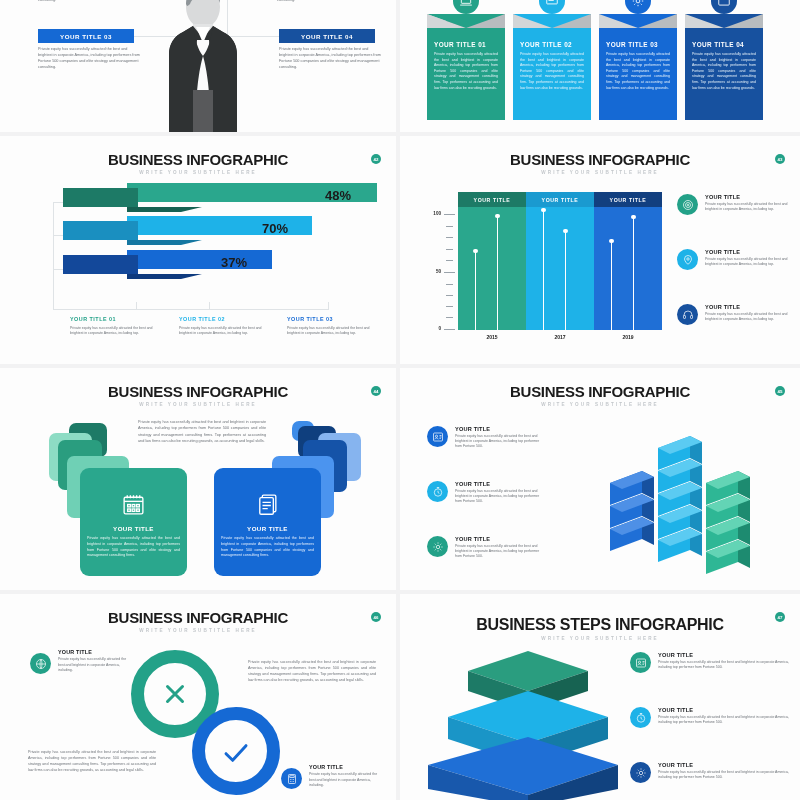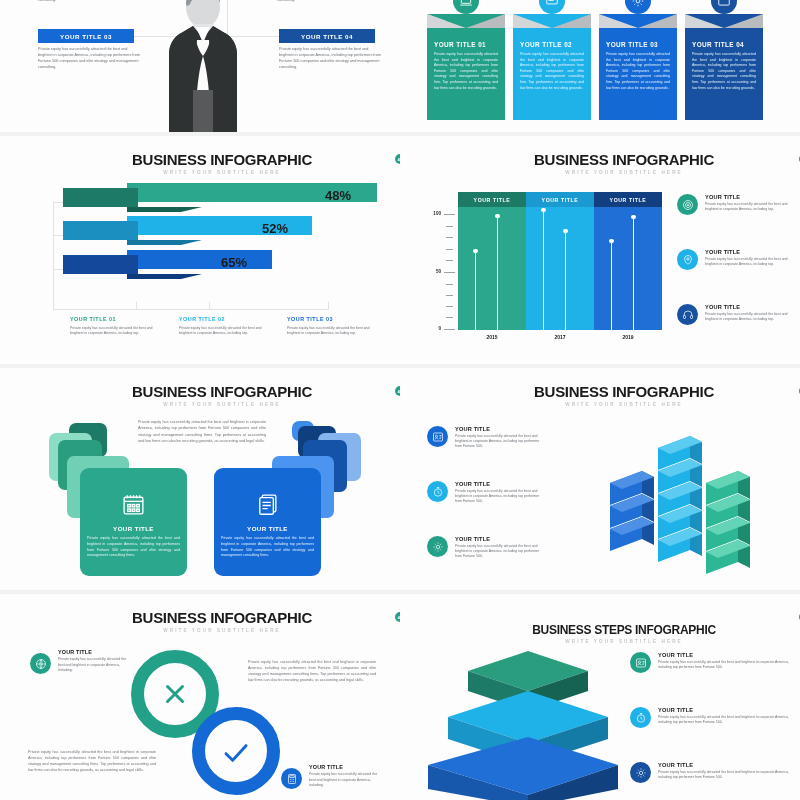--- a/index.html
+++ b/index.html
@@ -3,21 +3,21 @@
 <meta charset="utf-8">
 <style>
   html,body{margin:0;padding:0;}
   body{
     width:800px;height:800px;overflow:hidden;
     background:#f2f2f3;
     font-family:"Liberation Sans", sans-serif;
     -webkit-font-smoothing:antialiased;
   }
   .deck{position:relative;width:800px;height:800px;}
-  .slide{position:absolute;background:#fdfdfd;overflow:hidden;padding-left:24px;}
+  .slide{position:absolute;background:#fdfdfd;overflow:hidden;}
 
   
   .s-title{
     text-align:center;font-weight:bold;color:#1b1b1b;
     letter-spacing:-0.3px;
   }
   .s-sub{
     text-align:center;color:#c3c7cb;letter-spacing:2.1px;
     font-size:4.6px;font-weight:bold;margin-top:2px;
   }
@@ -228,28 +228,28 @@
     <div class="base" style="width:75px;background:#1d7a66;"></div>
     <div class="shade" style="left:64px;width:75px;background:#166152;clip-path:polygon(0 0,100% 0,72% 100%,0 100%);"></div>
   </div>
   <div class="pct" style="left:325px;top:52px;">48%</div>
 
   <div class="hbar" style="left:63px;top:85px;width:185px;">
     <div class="ext" style="left:64px;width:185px;background:#1eb2e8;"></div>
     <div class="base" style="width:75px;background:#1a8fc0;"></div>
     <div class="shade" style="left:64px;width:75px;background:#1577a1;clip-path:polygon(0 0,100% 0,72% 100%,0 100%);"></div>
   </div>
-  <div class="pct" style="left:262px;top:85px;">52%</div>
+  <div class="pct" style="left:262px;top:85px;">70%</div>
 
   <div class="hbar" style="left:63px;top:119px;width:145px;">
     <div class="ext" style="left:64px;width:145px;background:#1569d4;"></div>
     <div class="base" style="width:75px;background:#13489a;"></div>
     <div class="shade" style="left:64px;width:75px;background:#0e3a7e;clip-path:polygon(0 0,100% 0,72% 100%,0 100%);"></div>
   </div>
-  <div class="pct" style="left:221px;top:119px;">65%</div>
+  <div class="pct" style="left:221px;top:119px;">37%</div>
 
   <div class="bt" style="left:70px;top:180px;color:#23a188;">YOUR TITLE 01</div>
   <div class="bp" style="left:70px;top:190px;">Private equity has successfully attracted the best and brightest in corporate America, including top.</div>
   <div class="bt" style="left:179px;top:180px;color:#1eb2e8;">YOUR TITLE 02</div>
   <div class="bp" style="left:179px;top:190px;">Private equity has successfully attracted the best and brightest in corporate America, including top.</div>
   <div class="bt" style="left:287px;top:180px;color:#1569d4;">YOUR TITLE 03</div>
   <div class="bp" style="left:287px;top:190px;">Private equity has successfully attracted the best and brightest in corporate America, including top.</div>
 </section>
 
 <section class="slide" id="s4">
@@ -492,21 +492,21 @@
       </svg>
     </div>
     <div style="margin-left:28px;">
       <h5>YOUR TITLE</h5>
       <p>Private equity has successfully attracted the best and brightest in corporate America, including.</p>
     </div>
   </div>
 </section>
 
 <section class="slide" id="s8">
-  <div class="s-title" style="margin-top:29px;font-size:12px;">BUSINESS STEPS INFOGRAPHIC</div>
+  <div class="s-title" style="margin-top:22px;font-size:16px;">BUSINESS STEPS INFOGRAPHIC</div>
   <div class="s-sub">WRITE YOUR SUBTITLE HERE</div>
   <div class="badge" style="right:15px;top:18px;width:10px;height:10px;">47</div>
 
   <svg style="position:absolute;left:18px;top:55px;" width="200" height="158" viewBox="0 0 200 158">
 
     <g>
       <path d="M50 22 L110 2 L170 22 L110 42 Z" fill="#2a9d7f"></path>
       <path d="M50 22 L110 42 L110 62 L50 42 Z" fill="#1d7a66"></path>
       <path d="M110 42 L170 22 L170 42 L110 62 Z" fill="#176352"></path>
     </g>

